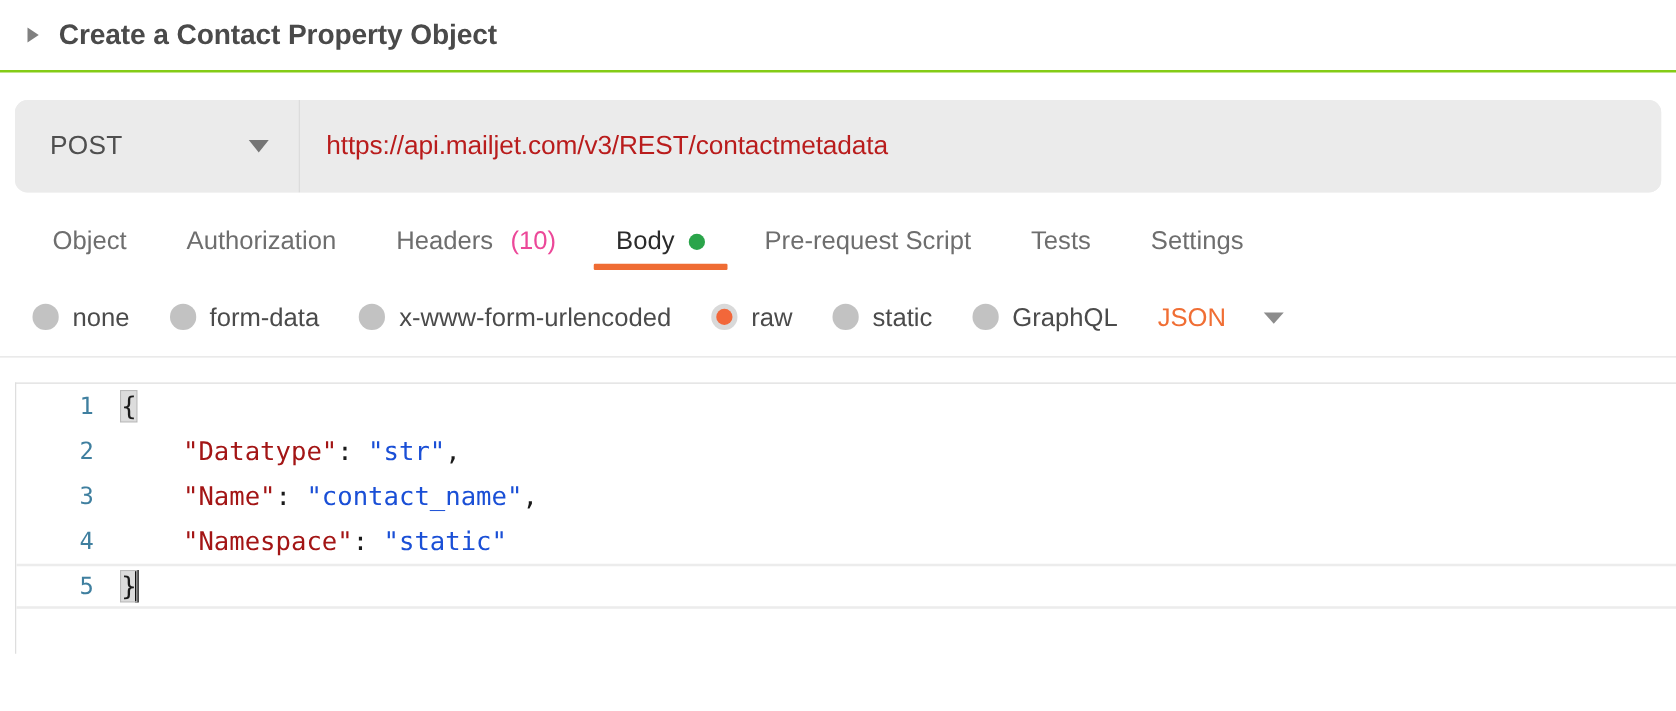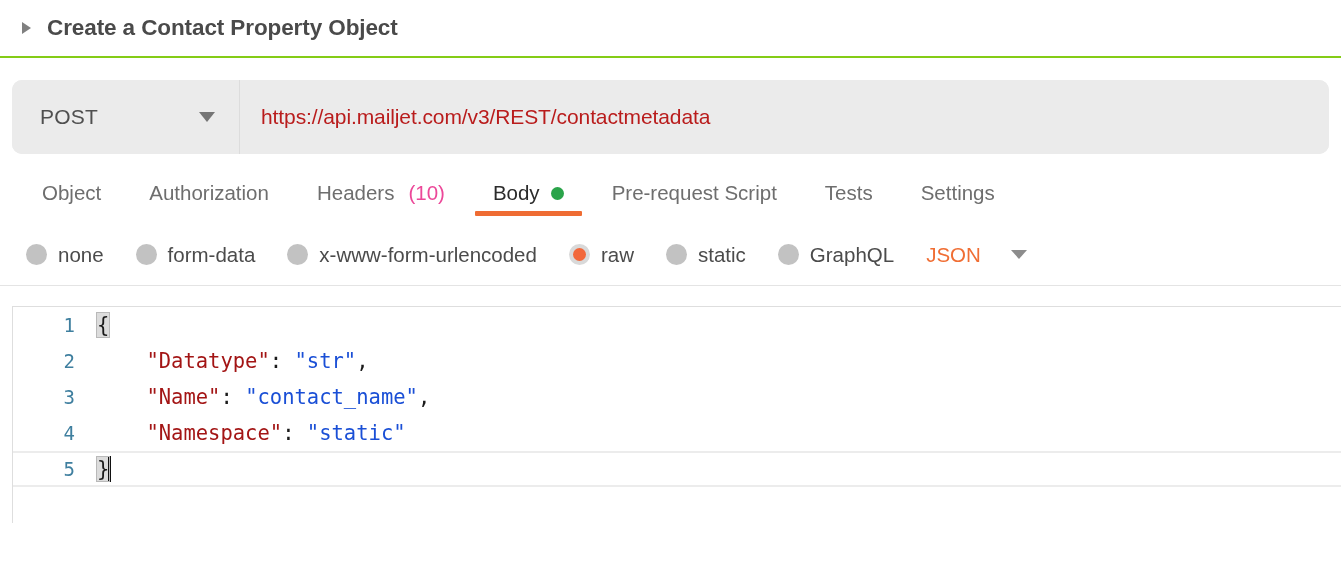--- a/index.html
+++ b/index.html
@@ -130,21 +130,20 @@
   .bodytype-row {
     display: flex;
     align-items: center;
     height: 62px;
     padding-left: 26px;
     border-bottom: 1px solid #e4e4e4;
     box-sizing: border-box;
   }
   .radio-option {
     display: flex;
-    align-items: center;
     margin-right: 32px;
     cursor: pointer;
     white-space: nowrap;
   }
   .radio-mark {
     width: 21px;
     height: 21px;
     border-radius: 50%;
     background: #c2c2c2;
     margin-right: 11px;

